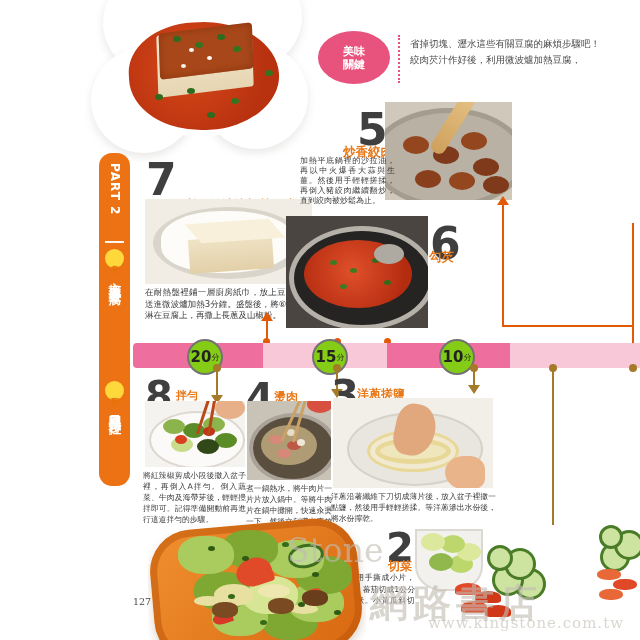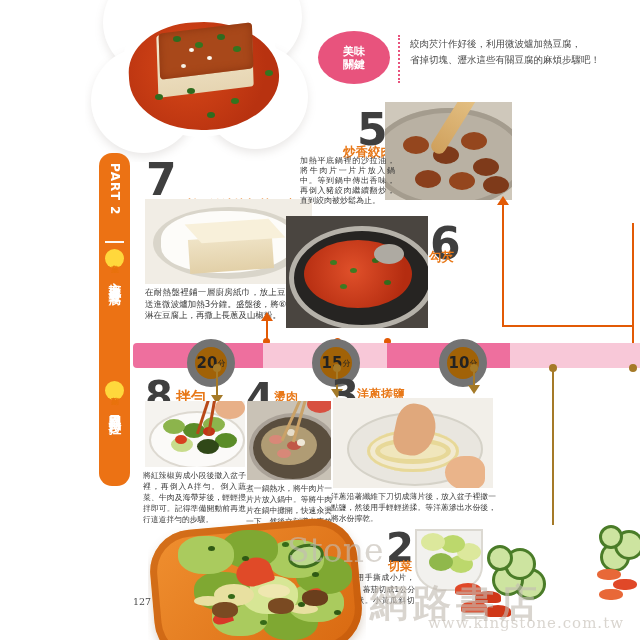--- a/index.html
+++ b/index.html
@@ -9,21 +9,21 @@
   .vtxt{writing-mode:vertical-rl;text-orientation:upright;}
   .num{font-weight:bold;color:#3f3f3f;line-height:1;letter-spacing:-2px;}
   .stitle{font-weight:bold;color:#e87818;}
   .cap{color:#3a3a3a;text-align:justify;}
   .photo{overflow:hidden;}
   .dot{position:absolute;border-radius:50%;}
   .oline{position:absolute;background:#a57a28;}
   .rline{position:absolute;background:#e25a05;}
   .arr-down{position:absolute;width:0;height:0;border-left:6px solid transparent;border-right:6px solid transparent;border-top:9px solid #a57a28;}
   .arr-up{position:absolute;width:0;height:0;border-left:6px solid transparent;border-right:6px solid transparent;border-bottom:9px solid #e25a05;}
-  .tl-circle{position:absolute;top:-4px;width:32px;height:32px;border-radius:50%;background:#a16207;border:8px solid #737373;
+  .tl-circle{position:absolute;top:-4px;width:32px;height:32px;border-radius:50%;background:#84cc16;border:2px solid #737373;
              display:flex;align-items:center;justify-content:center;color:#222;}
   .tl-circle b{font-size:15px;} .tl-circle small{font-size:8px;}
   .wm{color:#c3bcb3;opacity:.62;z-index:30;pointer-events:none;font-family:"DejaVu Serif",serif;}
   .petal{position:absolute;background:#fff;border-radius:50%;box-shadow:0 4px 9px rgba(140,130,120,.18);}
   .blob{position:absolute;border-radius:50%;}
 </style>
 </head>
 <body>
 
 <div class="canvas">
@@ -40,22 +40,22 @@
     <span class="blob" style="left:88px;top:36px;width:8px;height:6px;background:#2f6b1f;box-shadow:22px 6px 0 #35741f,44px -2px 0 #2f6b1f,60px 10px 0 #35741f,14px 52px 0 #2f6b1f,58px 62px 0 #35741f,-18px 58px 0 #2f6b1f,92px 34px 0 #35741f,34px 76px 0 #2f6b1f;"></span>
     <span class="blob" style="left:104px;top:48px;width:5px;height:4px;background:#fdfbf4;box-shadow:18px 8px 0 #fdfbf4,-8px 16px 0 #f6f2e6;"></span>
   </div>
 
   <div class="abs" style="left:318px;top:31px;width:72px;height:53px;background:#e8537d;border-radius:50%;display:flex;flex-direction:column;align-items:center;justify-content:center;color:#fff;font-weight:bold;font-size:11px;line-height:13px;">
     <span>美味</span>
     <span>關鍵</span>
   </div>
   <div class="abs" style="left:398px;top:35px;height:48px;border-left:2px dotted #e8537d;"></div>
   <div class="abs" style="left:410px;top:36px;width:228px;font-size:9.5px;color:#4a4a4a;line-height:15.5px;">
+    <div>省掉切塊、瀝水這些有關豆腐的麻煩步驟吧！</div>
     <div>絞肉芡汁作好後，利用微波爐加熱豆腐，</div>
-    <div>省掉切塊、瀝水這些有關豆腐的麻煩步驟吧！</div>
   </div>
 
   <div class="abs" style="left:99px;top:153px;width:31px;height:333px;background:#ec7214;border-radius:13px;">
     <div class="abs" style="left:0;top:10px;width:31px;height:74px;display:flex;justify-content:center;">
       <span class="vtxt" style="text-orientation:mixed;color:#fff;font-weight:bold;font-size:12px;letter-spacing:1px;">PART 2</span>
     </div>
     <div class="abs" style="left:6px;top:88px;width:19px;height:2px;background:rgba(255,255,255,.95);"></div>
     <div class="abs" style="left:6px;top:96px;width:19px;height:19px;background:#ffd83c;border-radius:50%;display:flex;align-items:center;justify-content:center;">
       <span class="vtxt" style="font-size:7.5px;font-weight:bold;color:#e8720c;line-height:8px;">主菜</span>
     </div>
@@ -80,21 +80,21 @@
   </div>
   <div class="abs cap" style="left:145px;top:287px;width:167px;font-size:8.5px;line-height:11.5px;">在耐熱盤裡鋪一層廚房紙巾，放上豆腐後，送進微波爐加熱3分鐘。盛盤後，將⑥的芡汁淋在豆腐上，再撒上長蔥及山椒粉。</div>
 
   <div class="abs num" style="left:357px;top:108px;font-size:44px;">5</div>
   <div class="abs stitle" style="left:343px;top:144px;font-size:12.5px;">炒香絞肉</div>
   <div class="abs photo" style="left:385px;top:102px;width:127px;height:98px;background:#cfc8bb;">
     <span class="abs" style="left:-14px;top:6px;width:155px;height:100px;background:#b9b1a3;border-radius:50%;box-shadow:inset 0 0 0 5px #a49c8e;"></span>
     <span class="blob" style="left:18px;top:34px;width:26px;height:18px;background:#94461e;box-shadow:30px 10px 0 #7e3a1a,58px -4px 0 #94461e,70px 22px 0 #7e3a1a,12px 34px 0 #8a3f1c,46px 36px 0 #94461e,80px 40px 0 #7e3a1a;"></span>
     <span class="abs" style="left:62px;top:-18px;width:15px;height:74px;background:linear-gradient(#e6c488,#cfa05c);transform:rotate(32deg);border-radius:7px;"></span>
   </div>
-  <div class="abs cap" style="left:300px;top:156px;width:95px;font-size:8px;line-height:10px;">加熱平底鍋裡的沙拉油，將牛肉片一片片放入鍋中。等到鍋中傳出香味，再倒入豬絞肉繼續翻炒，直到絞肉被炒鬆為止。</div>
+  <div class="abs cap" style="left:300px;top:156px;width:95px;font-size:8px;line-height:10px;">加熱平底鍋裡的沙拉油，再以中火爆香大蒜與生薑。然後用手輕輕搓揉，再倒入豬絞肉繼續翻炒，直到絞肉被炒鬆為止。</div>
 
   <div class="abs photo" style="left:286px;top:216px;width:142px;height:112px;background:#4a4540;">
     <span class="abs" style="left:3px;top:10px;width:136px;height:94px;background:#262422;border:5px solid #b5b1a9;border-radius:50%;"></span>
     <span class="abs" style="left:18px;top:24px;width:108px;height:68px;background:radial-gradient(circle at 45% 45%,#e0502a,#b42c10 75%);border-radius:50%;"></span>
     <span class="blob" style="left:44px;top:44px;width:7px;height:5px;background:#3f7a22;box-shadow:20px 8px 0 #3f7a22,42px -2px 0 #356a1c,10px 24px 0 #3f7a22,54px 20px 0 #356a1c;"></span>
     <span class="abs" style="left:96px;top:-6px;width:10px;height:46px;background:#9b9democ;"></span>
     <span class="abs" style="left:88px;top:28px;width:30px;height:20px;background:#aeaaa2;border-radius:50%;"></span>
   </div>
   <div class="abs num" style="left:430px;top:222px;font-size:44px;">6</div>
   <div class="abs stitle" style="left:429px;top:249px;font-size:12.5px;">勾芡</div>
@@ -136,21 +136,21 @@
   <div class="arr-down" style="left:331px;top:389px;"></div>
   <span class="dot" style="left:470px;top:364px;width:8px;height:8px;background:#a57a28;"></span>
   <div class="oline" style="left:473px;top:368px;width:2px;height:18px;"></div>
   <div class="arr-down" style="left:468px;top:385px;"></div>
   <span class="dot" style="left:549px;top:364px;width:8px;height:8px;background:#a57a28;"></span>
   <div class="oline" style="left:552px;top:368px;width:2px;height:186px;"></div>
   <div class="arr-down" style="left:547px;top:553px;"></div>
   <span class="dot" style="left:629px;top:364px;width:8px;height:8px;background:#a57a28;"></span>
 
   <div class="abs num" style="left:145px;top:376px;font-size:40px;">8</div>
-  <div class="abs stitle" style="left:176px;top:388px;font-size:15px;">拌勻</div>
+  <div class="abs stitle" style="left:176px;top:388px;font-size:11px;">拌勻</div>
   <div class="abs photo" style="left:145px;top:401px;width:100px;height:66px;background:#f5f3ef;">
     <span class="abs" style="left:4px;top:10px;width:92px;height:54px;background:#fbfaf8;border:2px solid #ddd9d1;border-radius:50%;"></span>
     <span class="blob" style="left:18px;top:18px;width:22px;height:15px;background:#8cb44c;box-shadow:20px 4px 0 #5a8c28,40px -2px 0 #8cb44c,8px 18px 0 #c8dc8c,34px 20px 0 #304818,52px 14px 0 #5a8c28;"></span>
     <span class="blob" style="left:30px;top:34px;width:12px;height:9px;background:#d84020;box-shadow:28px -8px 0 #c23418;"></span>
     <span class="abs" style="left:58px;top:-12px;width:3px;height:46px;background:#b84818;transform:rotate(18deg);"></span>
     <span class="abs" style="left:66px;top:-12px;width:3px;height:46px;background:#b84818;transform:rotate(10deg);"></span>
     <span class="blob" style="left:70px;top:-4px;width:30px;height:22px;background:#e8b088;"></span>
   </div>
   <div class="abs cap" style="left:143px;top:470px;width:103px;font-size:7.8px;line-height:11px;">將紅辣椒剪成小段後撒入盆子裡，再倒入A拌勻。倒入蔬菜、牛肉及海帶芽後，輕輕攪拌即可。記得準備開動前再進行這道拌勻的步驟。</div>
 

